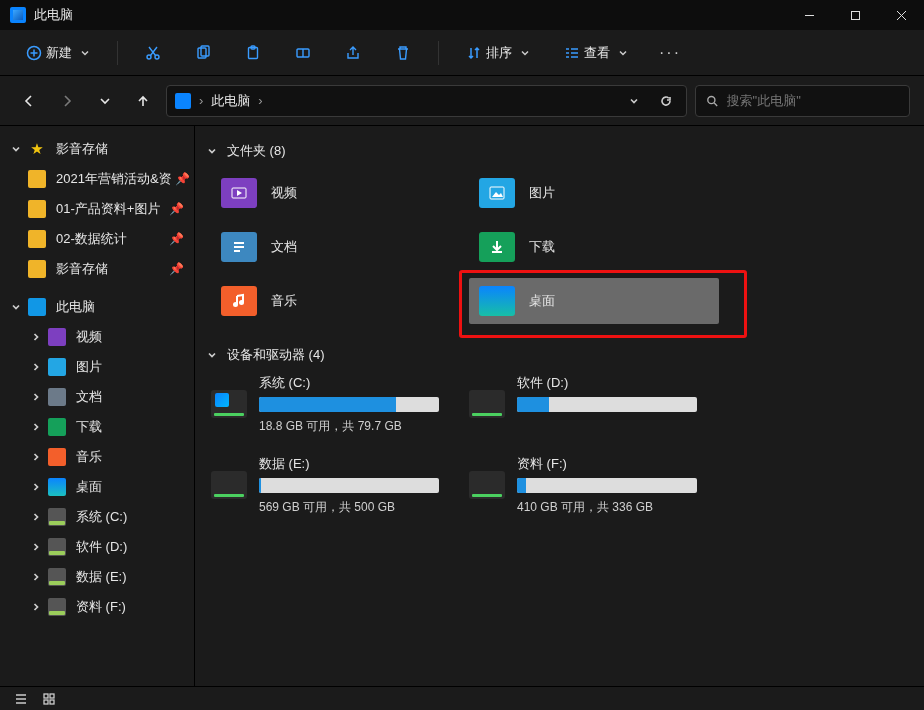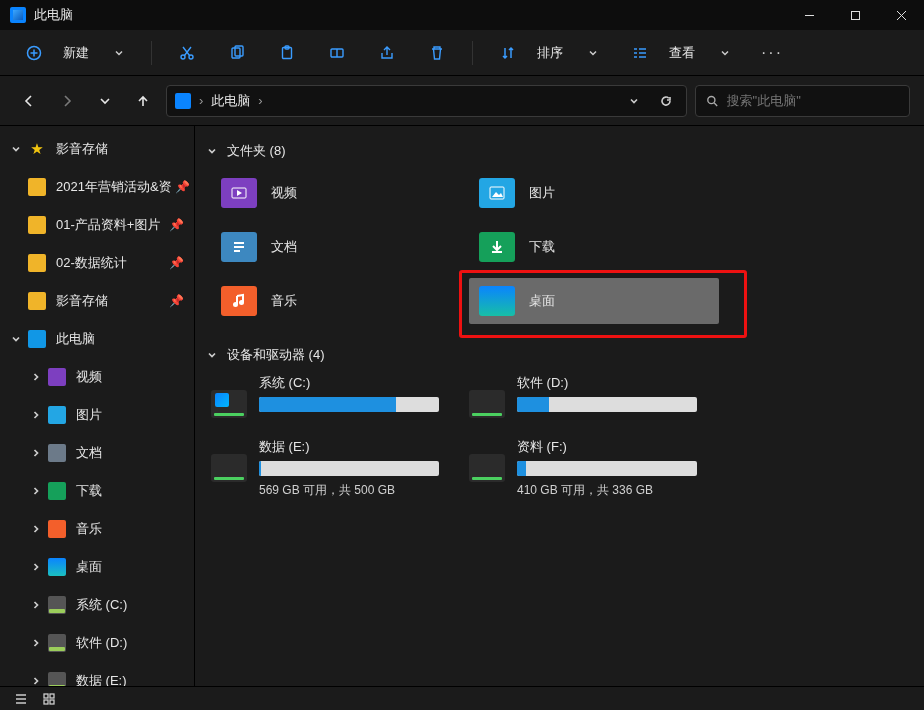--- a/index.html
+++ b/index.html
@@ -21,21 +21,21 @@
   .titlebar .app-icon::after { content:''; position:absolute; left:3px; top:3px; width:10px; height:10px; background:linear-gradient(135deg,#3ba7ff,#0a5cc0); }
   .win-controls { display:flex; height:100%; }
   .win-btn { width:46px; display:flex; align-items:center; justify-content:center; color:#ddd; }
   .win-btn svg { width:11px; height:11px; stroke:#ddd; fill:none; stroke-width:1; }
   
   .toolbar {
     height: 46px; background:#1b1b1b;
     display:flex; align-items:center; gap:14px; padding:0 16px;
     border-bottom:1px solid #000;
   }
-  .tb-group { display:flex; align-items:center; gap:21px; padding:5px 10px; border-radius:6px; }
+  .tb-group { display:flex; align-items:center; gap:4px; padding:5px 10px; border-radius:6px; }
   .tb-icon-btn { width:36px; height:32px; display:flex; align-items:center; justify-content:center; border-radius:5px; }
   .tb-icon-btn svg { width:16px; height:16px; stroke:#3a9cff; fill:none; stroke-width:1.4; }
   .tb-sep { width:1px; height:24px; background:#333; margin:0 3px;}
   .tb-label { color:#e6e6e6; }
   .chev { margin-left:4px; }
   
   .addr-row {
     height:50px; display:flex; align-items:center; gap:8px;
     padding:0 14px; border-bottom:1px solid #000;
   }
@@ -67,21 +67,21 @@
     padding:8px 2px; overflow:hidden;
   }
   .tree-item {
     display:flex; align-items:center; height:30px; padding-left:6px; gap:4px;
     white-space:nowrap; overflow:hidden;
   }
   .tree-item .arrow { width:16px; display:flex; justify-content:center; }
   .tree-item .arrow svg { width:10px; height:10px; stroke:#ccc; fill:none; stroke-width:1.7;}
   .tree-item .ico { width:18px; height:18px; margin-right:6px; flex:0 0 18px; border-radius:2px; display:flex; align-items:center; justify-content:center;}
   .tree-item .pin { margin-left:auto; margin-right:8px; color:#bbb; font-size:12px;}
-  .tree-item.indent2 { padding-left:26px;margin-top:8px; }
+  .tree-item.indent2 { padding-left:26px; }
   .ico-star { color:#f1c40f; font-size:15px; }
   .ico-folder { background:#f0b429; }
   .ico-pc { background:#1197e6; }
   .ico-video { background:#7d3fc0; }
   .ico-pic { background:#23a6e4; }
   .ico-doc { background:#6c7a89; }
   .ico-dl { background:#15a05a; }
   .ico-music { background:#f35f2b; }
   .ico-desktop { background:linear-gradient(180deg,#0a84ff,#1bc0c0); }
   .ico-drive { background:#555; position:relative; }
@@ -486,20 +486,21 @@
       <span>设备和驱动器 (4)</span>
     </div>
     <div class="drive-grid">
       <div class="drive">
         <div class="dico sys"></div>
         <div class="drive-info">
           <div class="drive-name">系统 (C:)</div>
           <div class="drive-bar">
               <div class="drive-fill" style="width:76%"></div>
             </div>
+          <div class="drive-stat">18.8 GB 可用，共 79.7 GB</div>
         </div>
       </div>
       <div class="drive">
         <div class="dico"></div>
         <div class="drive-info">
           <div class="drive-name">软件 (D:)</div>
           <div class="drive-bar">
               <div class="drive-fill" style="width:18%"></div>
             </div>
         </div>

